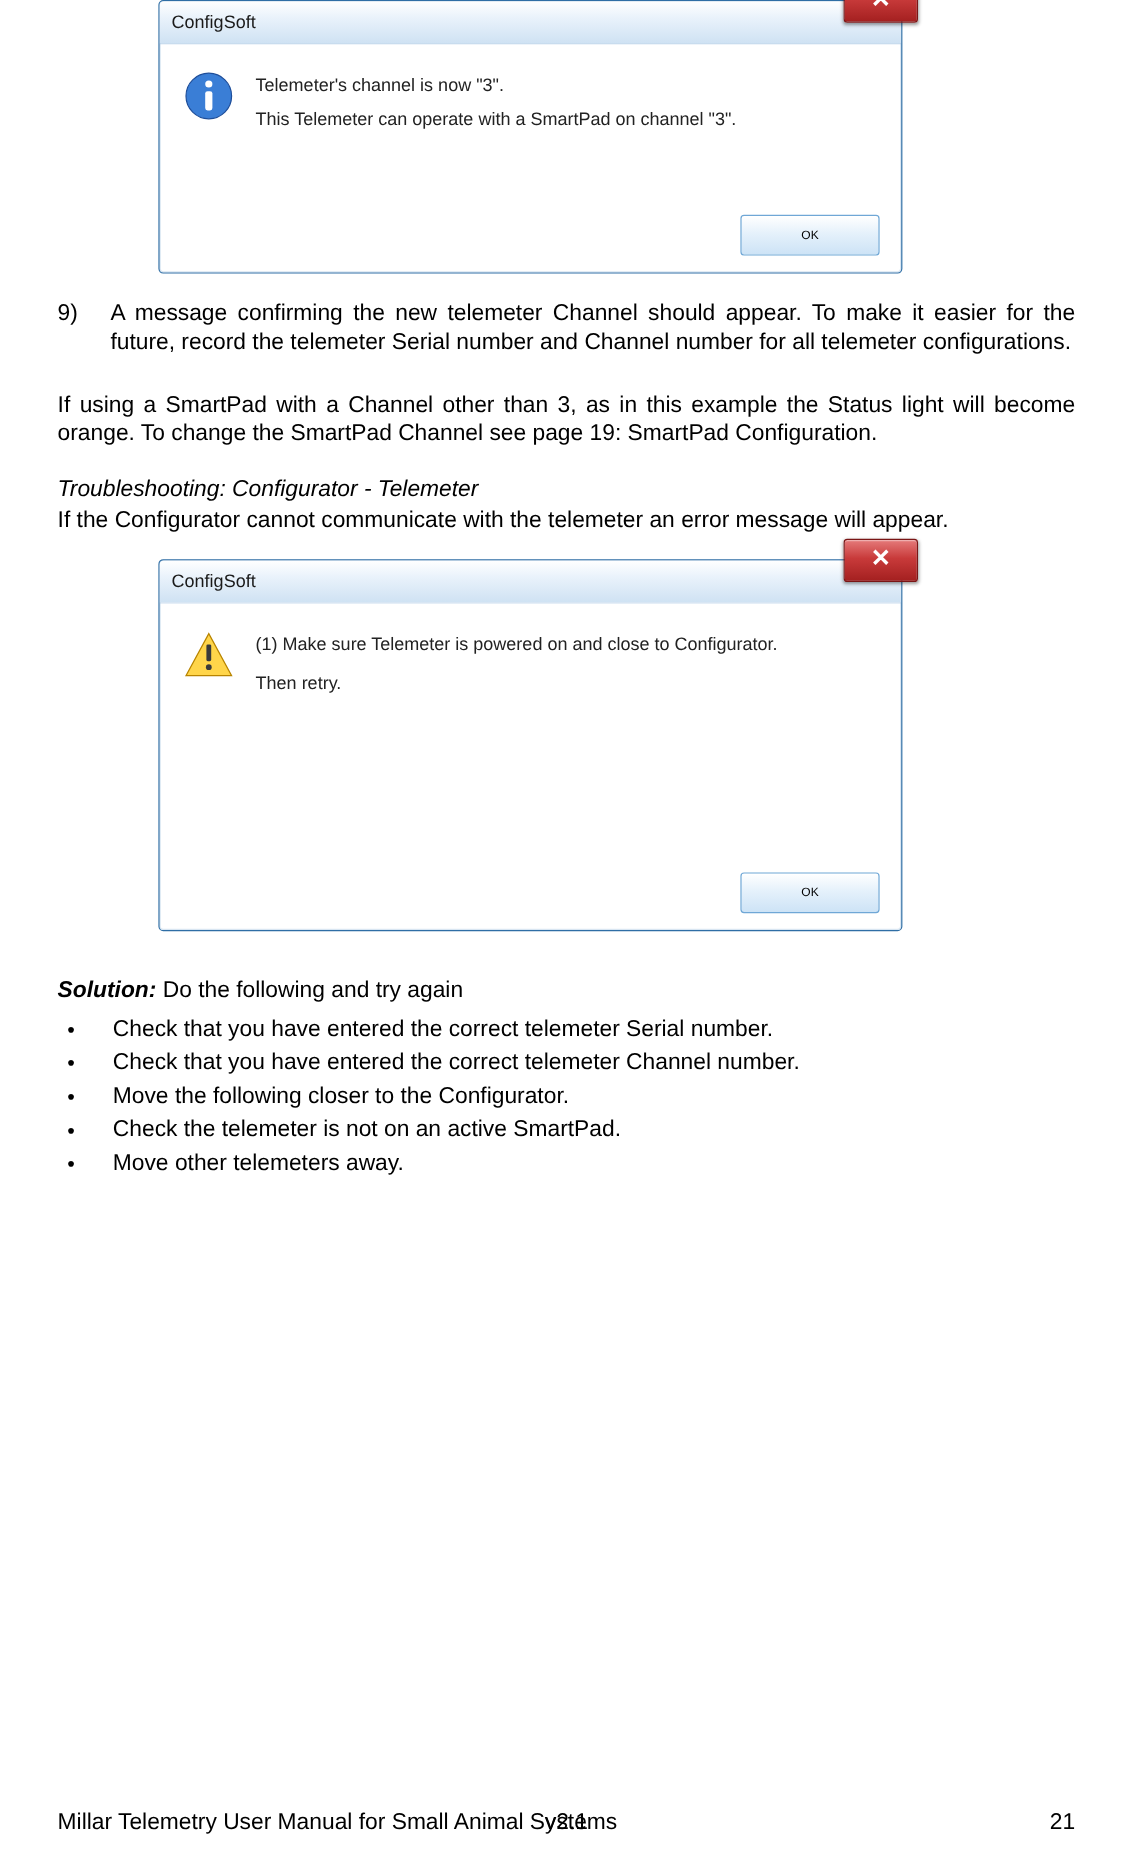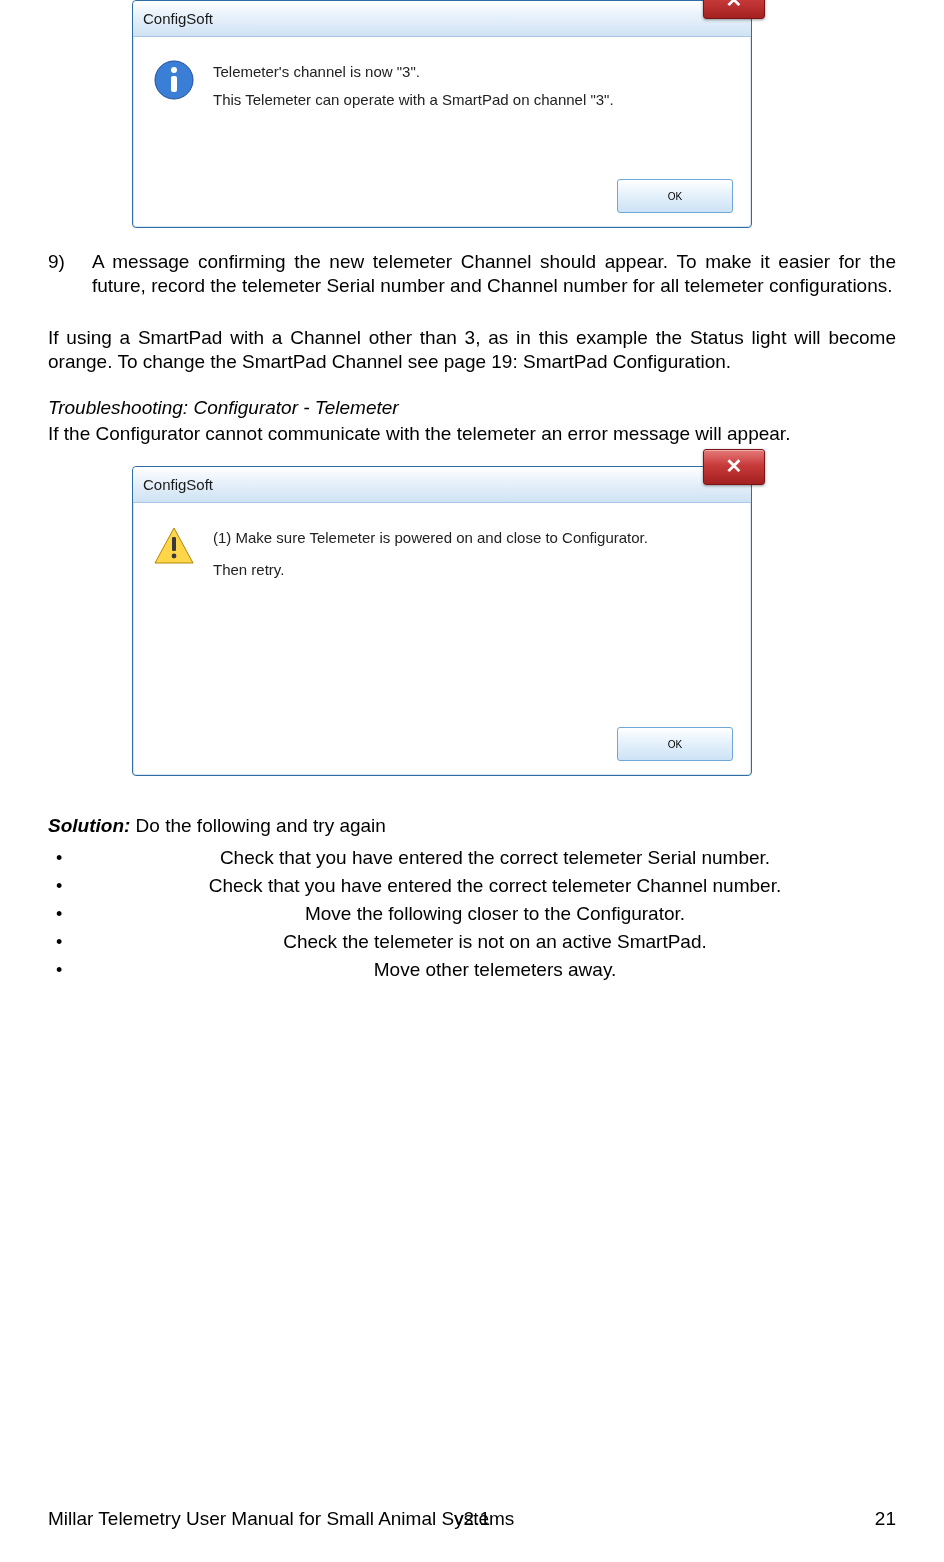--- a/index.html
+++ b/index.html
@@ -75,21 +75,21 @@
 
   .para { margin-top:28px; text-align: justify; text-justify: inter-word; }
 
   .subhead { margin-top:22px; font-style: italic; font-weight: normal; }
   .subhead-follow { margin-top:2px; }
 
   .sol-line { margin-top:38px; }
   .sol-line .lead { font-style: italic; font-weight: bold; }
 
   ul.bullets { list-style: none; margin-top:6px; }
-  ul.bullets li { position:relative; padding-left:46px; line-height:28px;text-align:center; }
+  ul.bullets li { position:relative; padding-left:46px; line-height:28px; }
   ul.bullets li::before { content:"•"; position:absolute; left:8px; top:0; font-size:18px; }
 
   
   .footer {
     position:absolute; left:48px; right:48px; bottom:32px;
     display:flex; justify-content:space-between;
     font-size:19px;
   }
   .footer .mid { position:absolute; left:0; right:0; text-align:center; }
   .footer .left, .footer .right { position:relative; z-index:1; }

